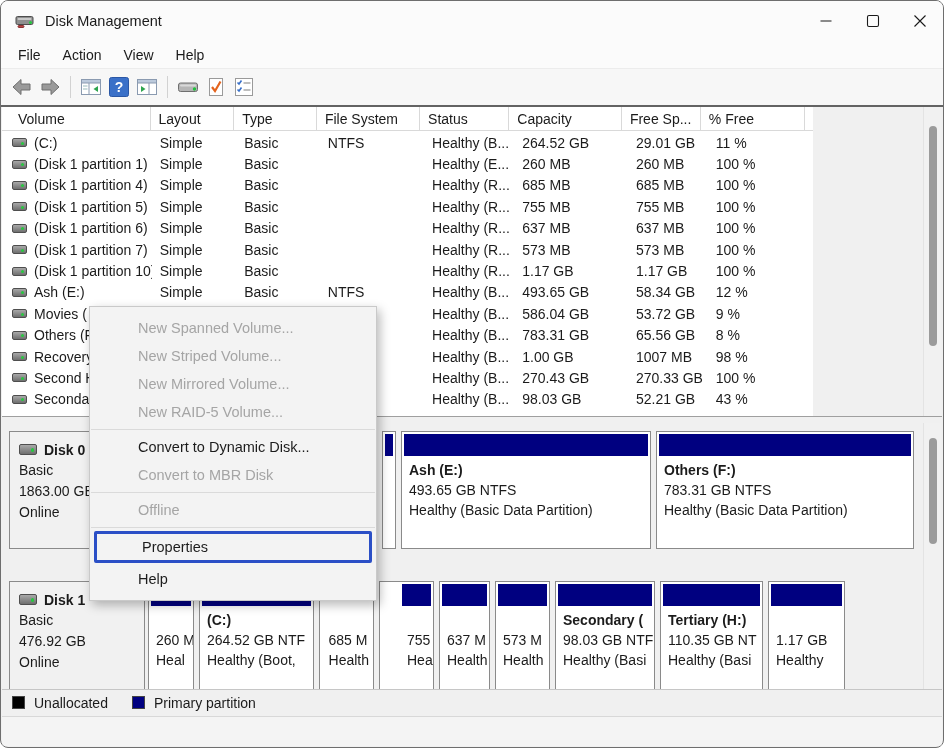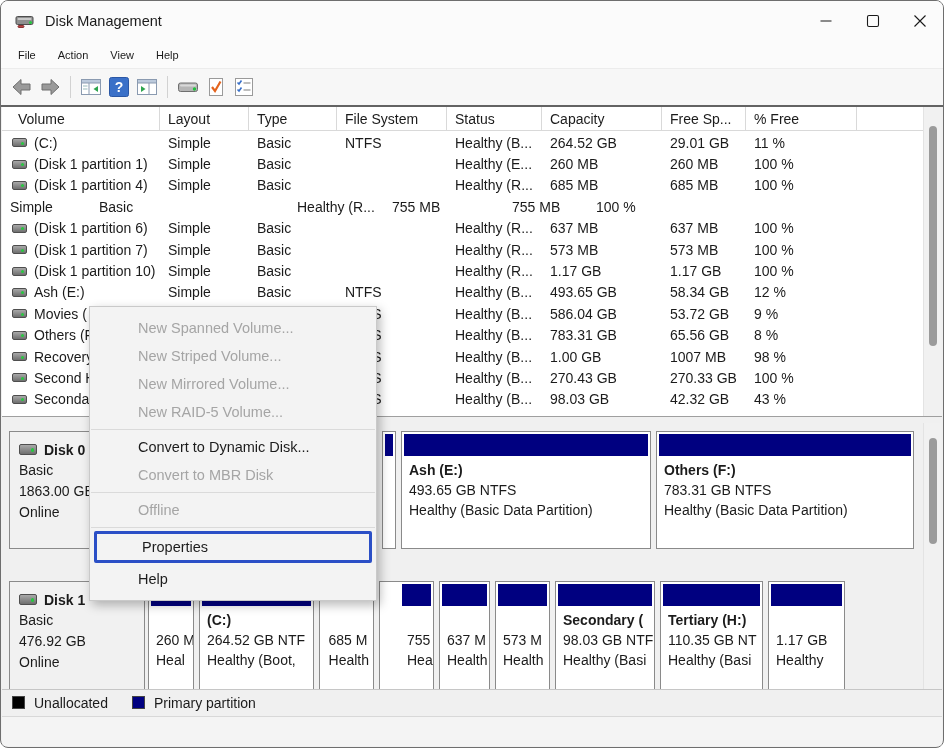--- a/index.html
+++ b/index.html
@@ -11,27 +11,27 @@
     font-family:"Liberation Sans",sans-serif;color:#1b1b1b;
   }
   
   .titlebar{position:absolute;top:0;left:0;right:0;height:40px;background:#fbfbfb;display:flex;align-items:center;}
   .app-icon{margin-left:14px;display:flex;}
   .title{margin-left:10px;font-size:14.5px;}
   .controls{margin-left:auto;display:flex;height:100%;}
   .ctrl{width:47px;height:100%;display:flex;align-items:center;justify-content:center;}
   
   .menubar{position:absolute;top:40px;left:0;right:0;height:27px;background:#fbfbfb;display:flex;align-items:center;padding-left:6px;}
-  .mb-item{padding:3px 11px;font-size:11px;}
+  .mb-item{padding:3px 11px;font-size:14px;}
   
   .toolbar{position:absolute;top:67px;left:0;right:0;height:39px;background:#f7f7f7;border-top:1px solid #ececec;border-bottom:2px solid #636363;display:flex;align-items:center;padding-left:7px;}
   .tb-btn{width:28px;height:28px;display:flex;align-items:center;justify-content:center;border-radius:3px;}
   .tb-sep{width:1px;height:22px;background:#d2d2d2;margin:0 6px;}
   
-  .list-pane{position:absolute;top:106px;left:1px;width:921px;height:309px;background:#ffffff;overflow:hidden;}
+  .list-pane{position:absolute;top:106px;left:1px;width:811px;height:309px;background:#ffffff;overflow:hidden;}
   .header-row{position:absolute;top:0;left:0;right:0;height:24px;background:#fff;border-bottom:1px solid #d9d9d9;display:flex;}
   .hc{border-right:1px solid #d9d9d9;font-size:14px;display:flex;align-items:center;padding-left:8px;white-space:nowrap;overflow:hidden;}
   .hc.c0{padding-left:16px;}
   .hc.fill{flex:1;border-right:none;}
   .volume-rows{position:absolute;top:25px;left:0;right:0;bottom:0;overflow:hidden;}
   .vrow{display:flex;height:21.4px;align-items:center;}
   .cell{padding-left:8px;font-size:14px;white-space:nowrap;overflow:hidden;height:100%;display:flex;align-items:center;}
   .c0{width:158px;} .c1{width:89px;} .c2{width:88px;} .c3{width:110px;}
   .c4{width:95px;} .c5{width:120px;} .c6{width:84px;} .c7{width:111px;}
   .cell.c0{padding-left:10px;}
@@ -220,20 +220,24 @@
           </div>
           <div class="cell c1">Simple</div>
           <div class="cell c2">Basic</div>
           <div class="cell c3"></div>
           <div class="cell c4">Healthy (R...</div>
           <div class="cell c5">685 MB</div>
           <div class="cell c6">685 MB</div>
           <div class="cell c7">100 %</div>
         </div>
         <div class="vrow">
+          <div class="cell c0">
+            <span class="vicon"></span>
+            <span class="vname">(Disk 1 partition 5)</span>
+          </div>
           <div class="cell c1">Simple</div>
           <div class="cell c2">Basic</div>
           <div class="cell c3"></div>
           <div class="cell c4">Healthy (R...</div>
           <div class="cell c5">755 MB</div>
           <div class="cell c6">755 MB</div>
           <div class="cell c7">100 %</div>
         </div>
         <div class="vrow">
           <div class="cell c0">
@@ -342,21 +346,21 @@
         <div class="vrow">
           <div class="cell c0">
             <span class="vicon"></span>
             <span class="vname">Seconda</span>
           </div>
           <div class="cell c1">Simple</div>
           <div class="cell c2">Basic</div>
           <div class="cell c3">NTFS</div>
           <div class="cell c4">Healthy (B...</div>
           <div class="cell c5">98.03 GB</div>
-          <div class="cell c6">42.32 GB</div>
+          <div class="cell c6">52.21 GB</div>
           <div class="cell c7">43 %</div>
         </div>
       </div>
   </div>
   <div class="vscroll" id="scroll-top">
       <div class="thumb"></div>
     </div>
 
   <div class="split"></div>
 

